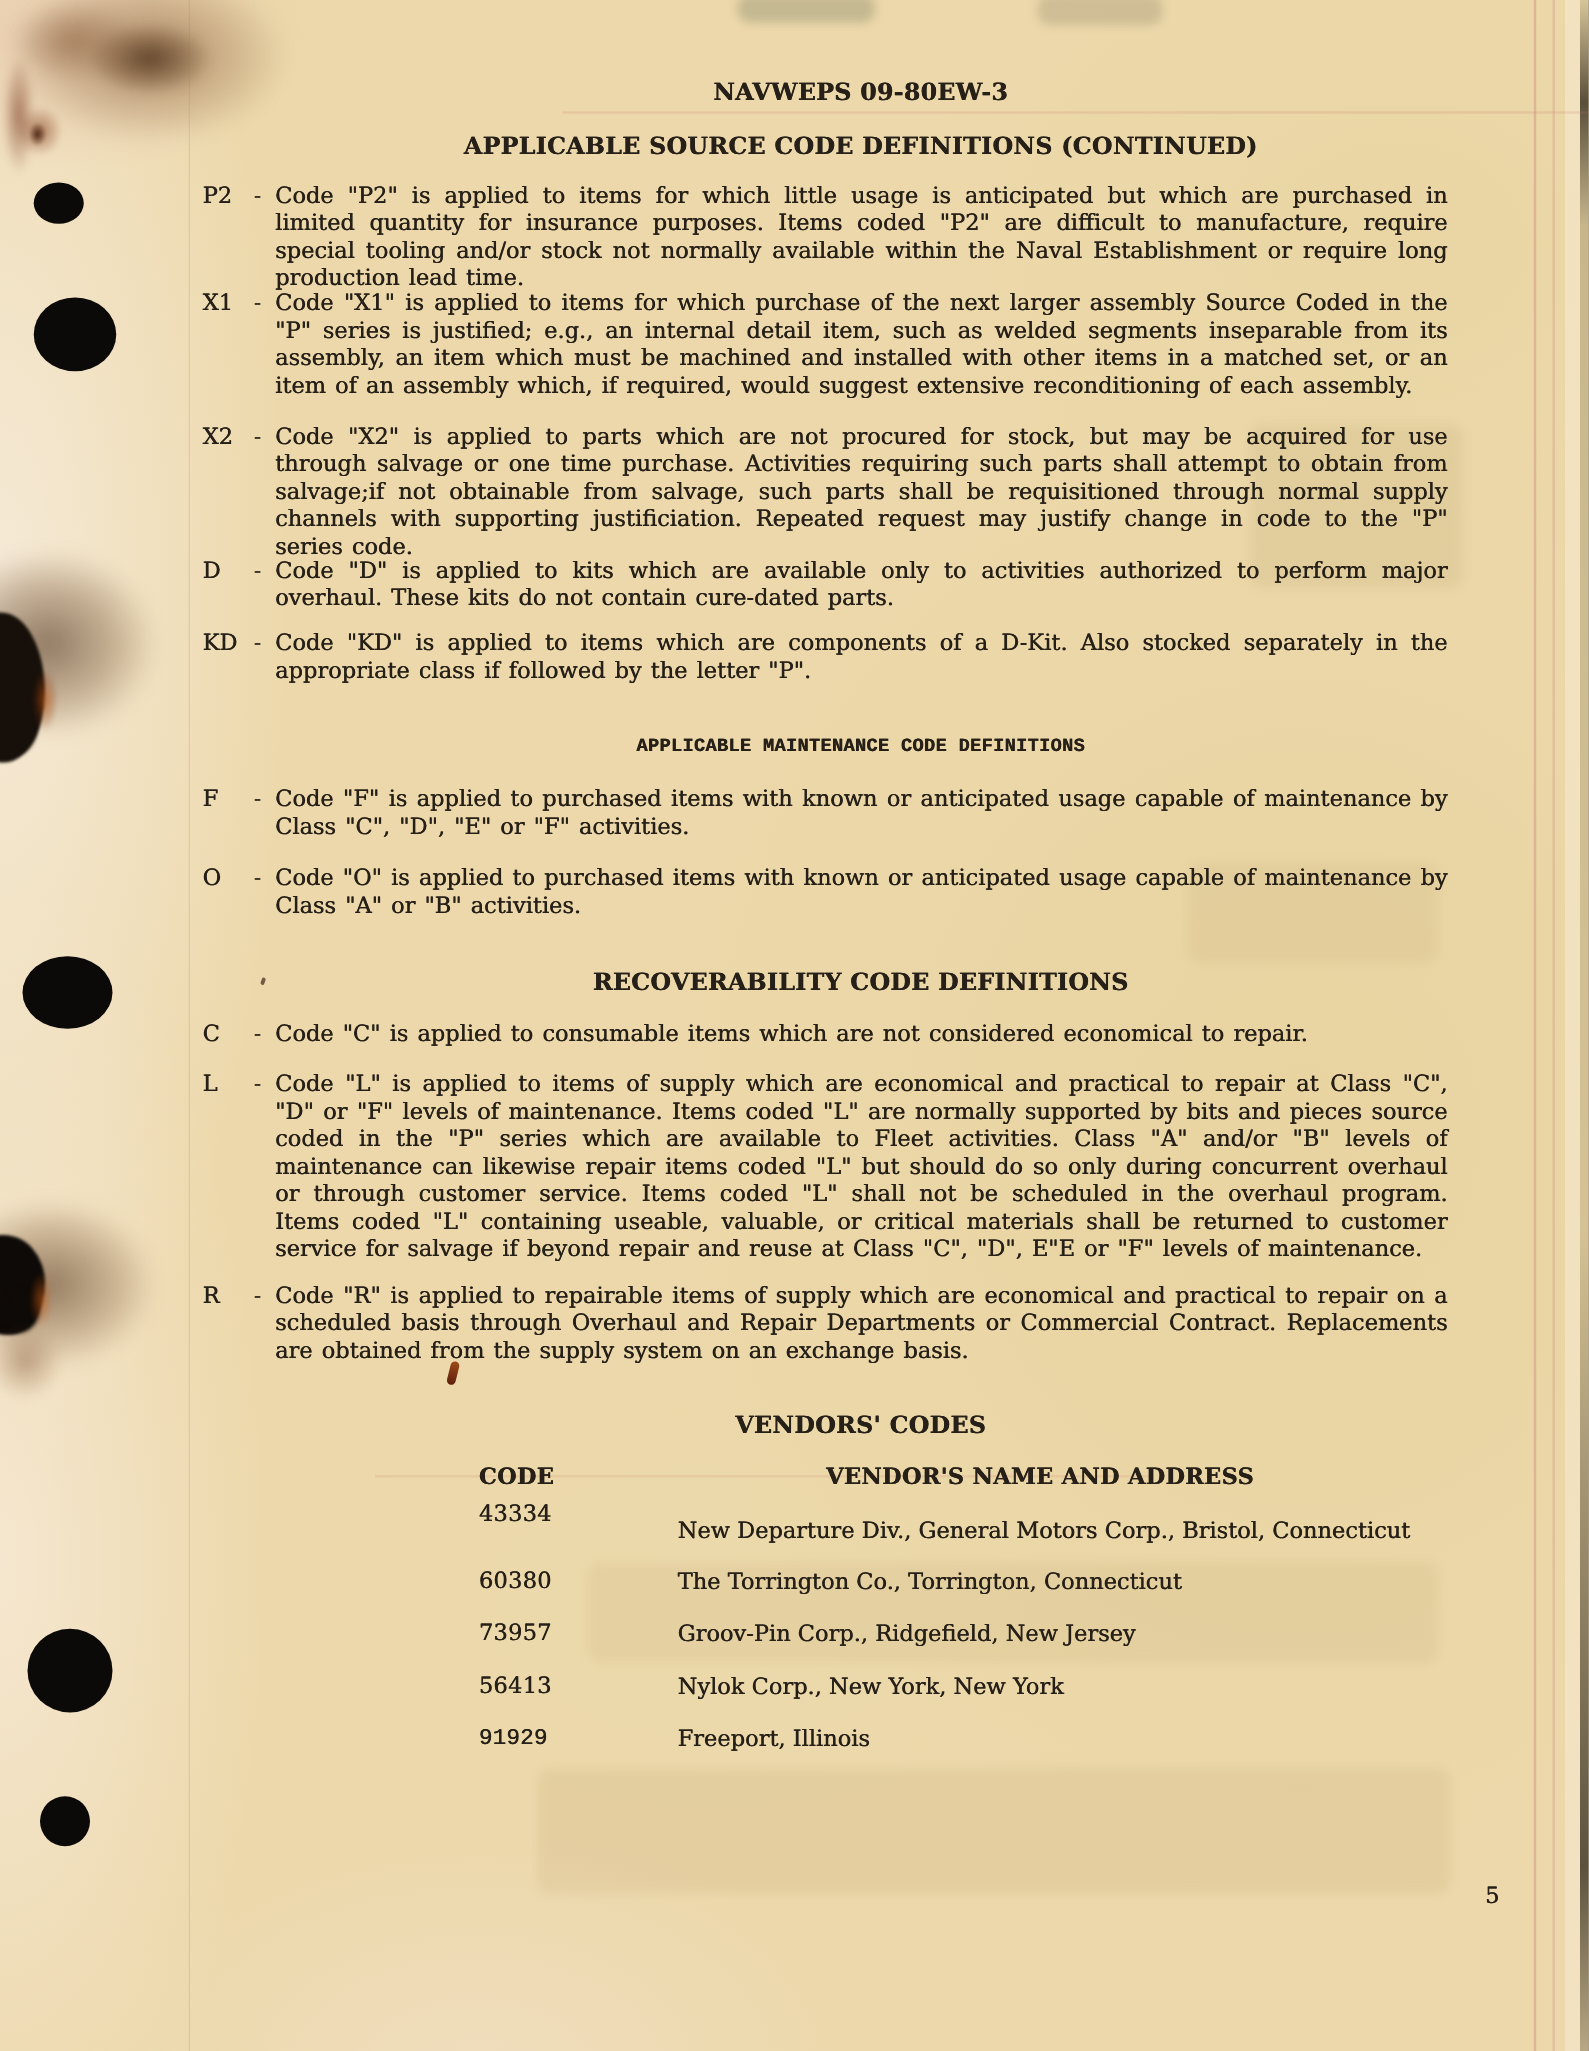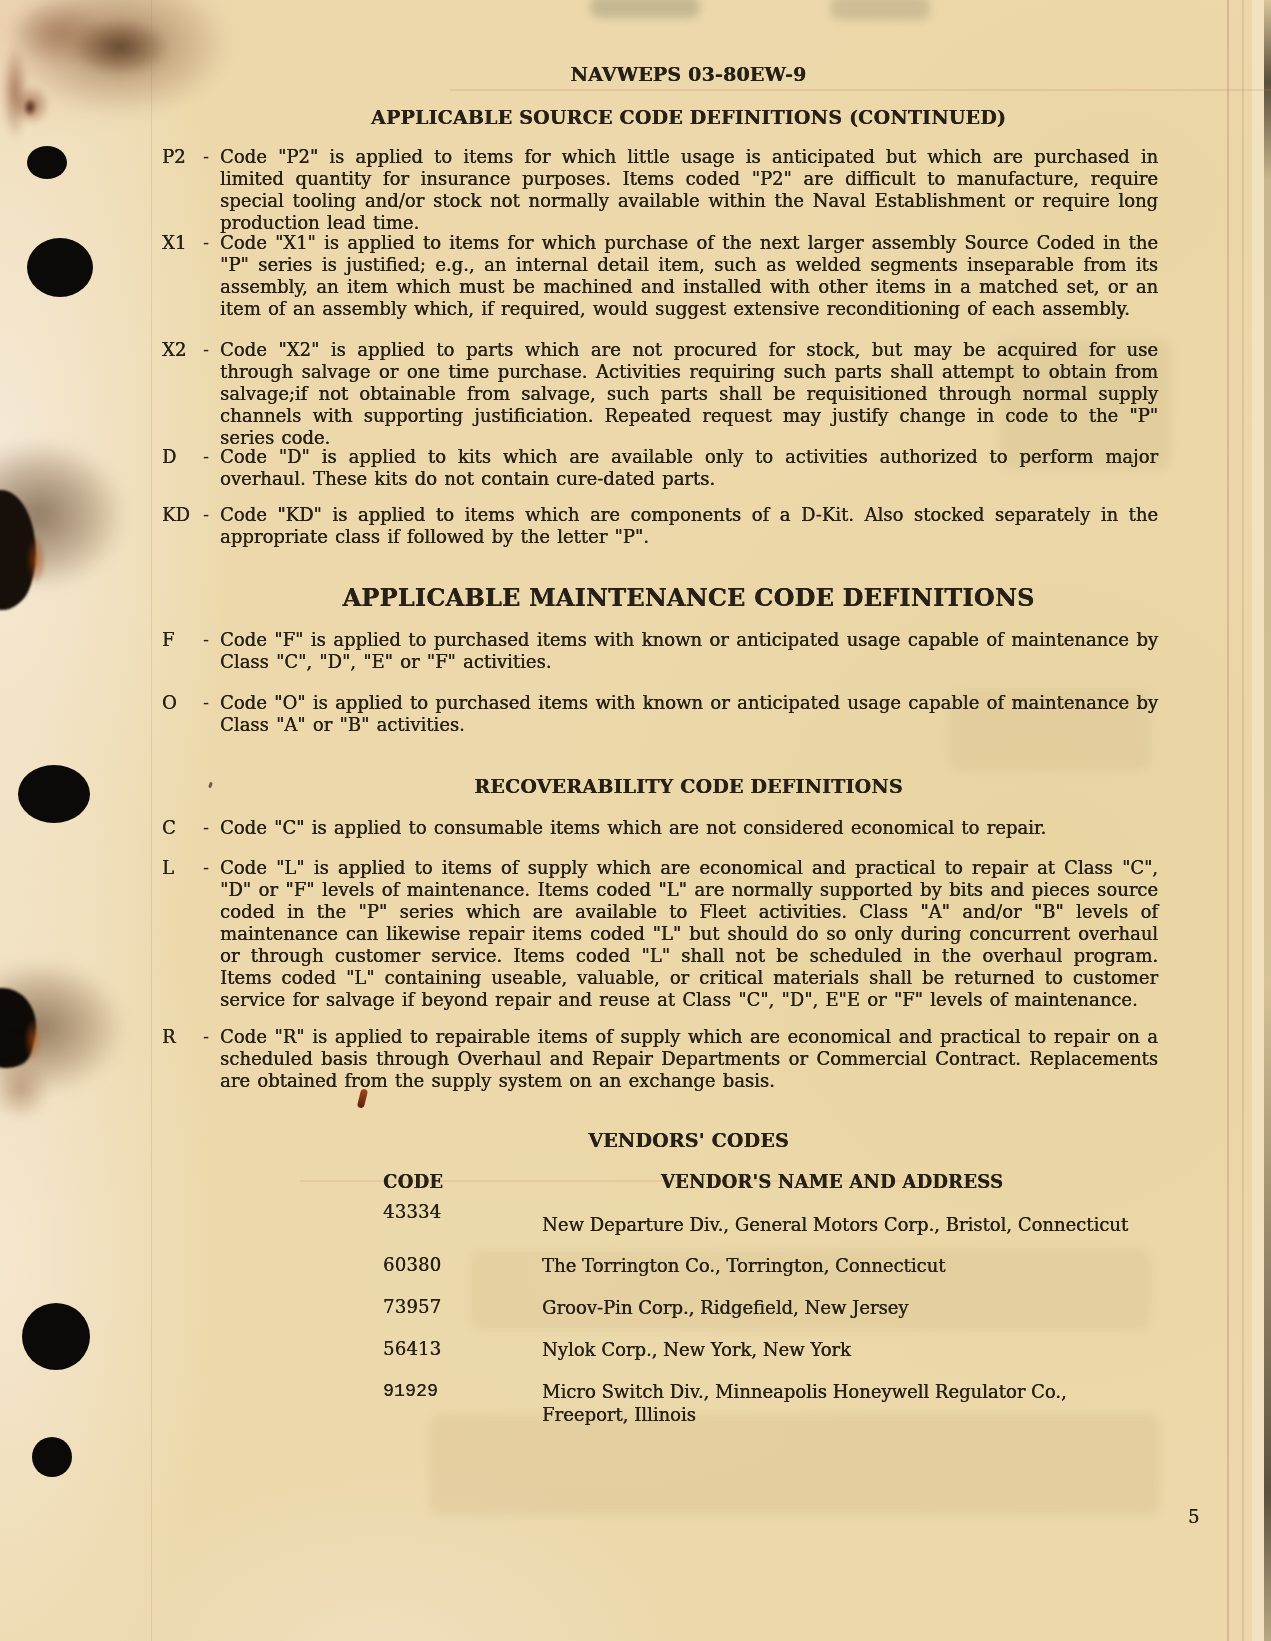--- a/index.html
+++ b/index.html
@@ -74,21 +74,21 @@
   <div class="ghost" style="left:590px;top:-4px;width:110px;height:22px;background:rgba(105,112,88,.30);"></div>
   <div class="ghost" style="left:830px;top:-4px;width:100px;height:24px;background:rgba(118,112,92,.25);"></div>
   <div class="ghost" style="left:1000px;top:340px;width:170px;height:130px;background:rgba(168,138,88,.12);"></div>
   <div class="ghost" style="left:950px;top:690px;width:200px;height:80px;background:rgba(168,138,88,.10);"></div>
   <div class="ghost" style="left:470px;top:1250px;width:680px;height:80px;background:rgba(165,135,85,.10);"></div>
   <div class="ghost" style="left:430px;top:1415px;width:730px;height:100px;background:rgba(172,140,92,.12);"></div>
 
   <div class="mark" style="left:359px;top:1089px;width:7px;height:19px;background:linear-gradient(to bottom, #9c4a1a, #5f1f0c);border-radius:4px;transform:rotate(14deg);"></div>
   <div class="mark" style="left:209px;top:782px;width:3px;height:6px;background:rgba(60,40,25,.7);border-radius:2px;transform:rotate(20deg);"></div>
 
-  <div class="txt center bold" style="top:63px;font-size:19px;">NAVWEPS 03-80EW-9</div>
+  <div class="txt center bold" style="top:63px;font-size:19px;">NAVWEPS 09-80EW-3</div>
 
   <div class="txt center bold" style="top:106px;font-size:19px;">APPLICABLE SOURCE CODE DEFINITIONS (CONTINUED)</div>
 
   <div class="def" style="top:146px;">
     <span class="code">P2</span>
     <span class="dash">-</span>
     <div class="dtext">Code "P2" is applied to items for which little usage is anticipated but which are purchased in limited quantity for insurance purposes.  Items coded "P2" are difficult to manufacture, require special tooling and/or stock not normally available within the Naval Establishment or require long production lead time.</div>
   </div>
 
   <div class="def" style="top:232px;">
@@ -108,21 +108,21 @@
     <span class="dash">-</span>
     <div class="dtext">Code "D" is applied to kits which are available only to activities authorized to perform major overhaul.  These kits do not contain cure-dated parts.</div>
   </div>
 
   <div class="def" style="top:504px;">
     <span class="code">KD</span>
     <span class="dash">-</span>
     <div class="dtext">Code "KD" is applied to items which are components of a D-Kit.  Also stocked separately in the appropriate class if followed by the letter "P".</div>
   </div>
 
-  <div class="txt center bold" style="top:587px;font-size:24px;">APPLICABLE MAINTENANCE CODE DEFINITIONS</div>
+  <div class="txt center bold" style="top:587px;font-size:15px;font-family:Liberation Mono, monospace;">APPLICABLE MAINTENANCE CODE DEFINITIONS</div>
 
   <div class="def" style="top:629px;">
     <span class="code">F</span>
     <span class="dash">-</span>
     <div class="dtext">Code "F" is applied to purchased items with known or anticipated usage capable of maintenance by Class "C", "D", "E" or "F" activities.</div>
   </div>
 
   <div class="def" style="top:692px;">
     <span class="code">O</span>
     <span class="dash">-</span>
@@ -169,19 +169,18 @@
       <div>Groov-Pin Corp., Ridgefield, New Jersey</div>
     </div>
 
   <div class="vt-code txt" style="top:1338px;">56413</div>
   <div class="vt-name" style="top:1338px;">
       <div>Nylok Corp., New York, New York</div>
     </div>
 
   <div class="vt-code txt" style="top:1380px;font-family:Liberation Mono, monospace;">91929</div>
   <div class="vt-name" style="top:1380px;">
-    <div>Micro Switch Div., Minneapolis Honeywell Regulator Co.,</div>
     <div>Freeport, Illinois</div>
   </div>
 
   <div class="txt body-ink" style="left:1188px;top:1506px;">5</div>
 
 </div>
 
 </body></html>

